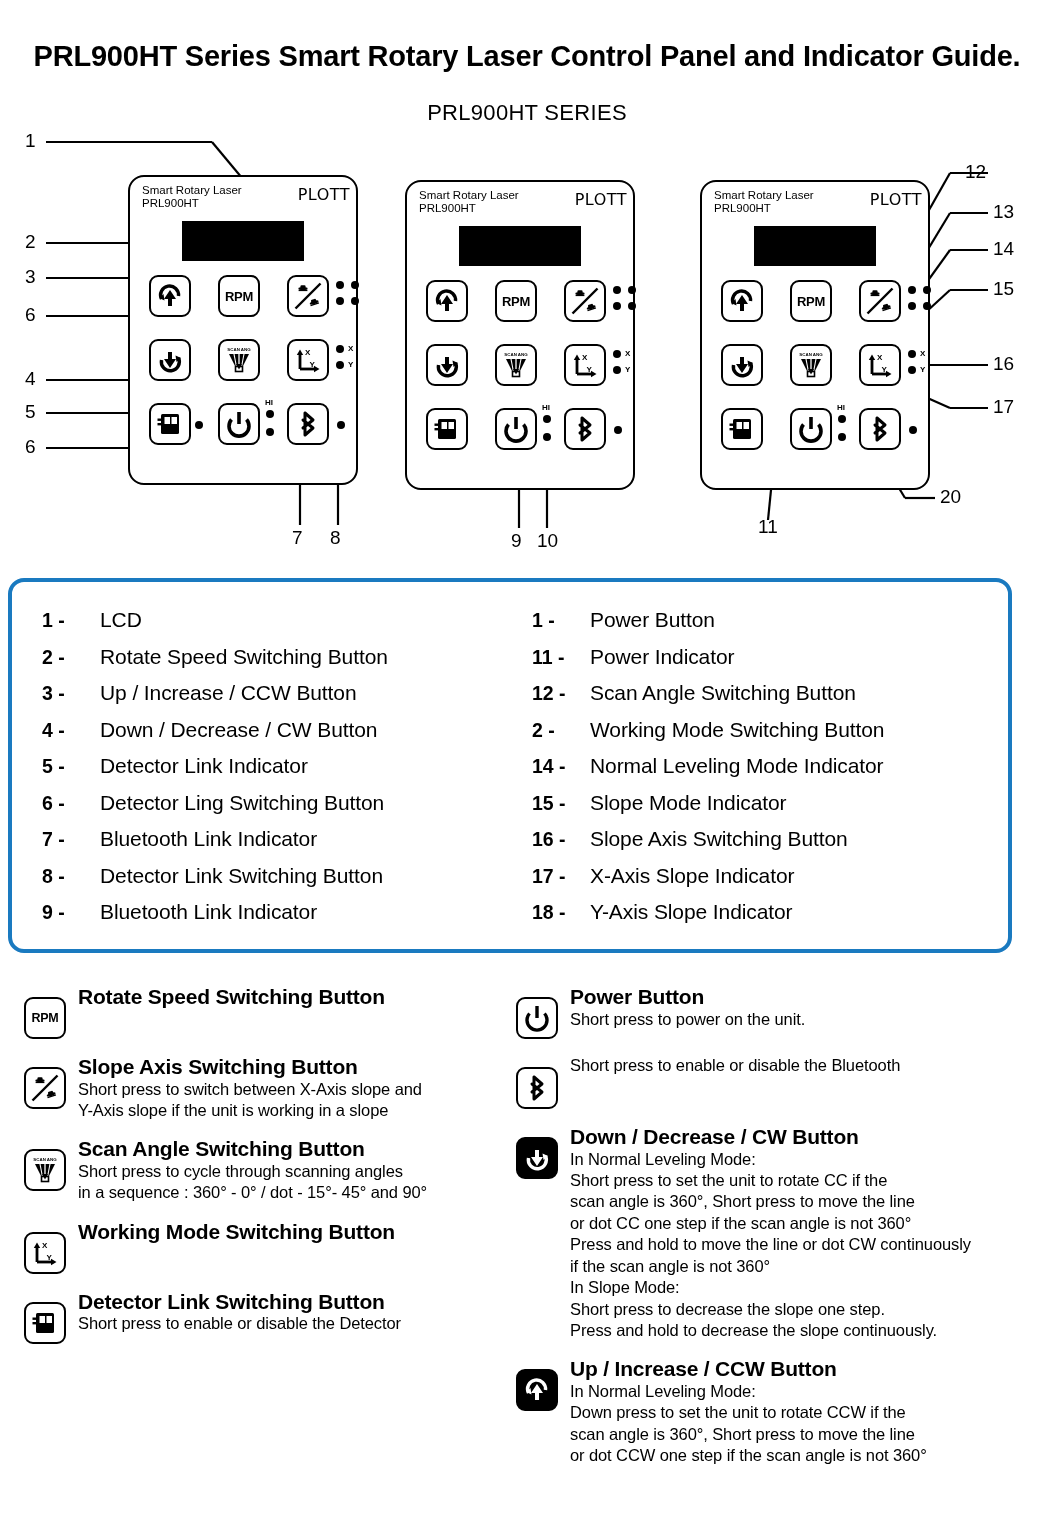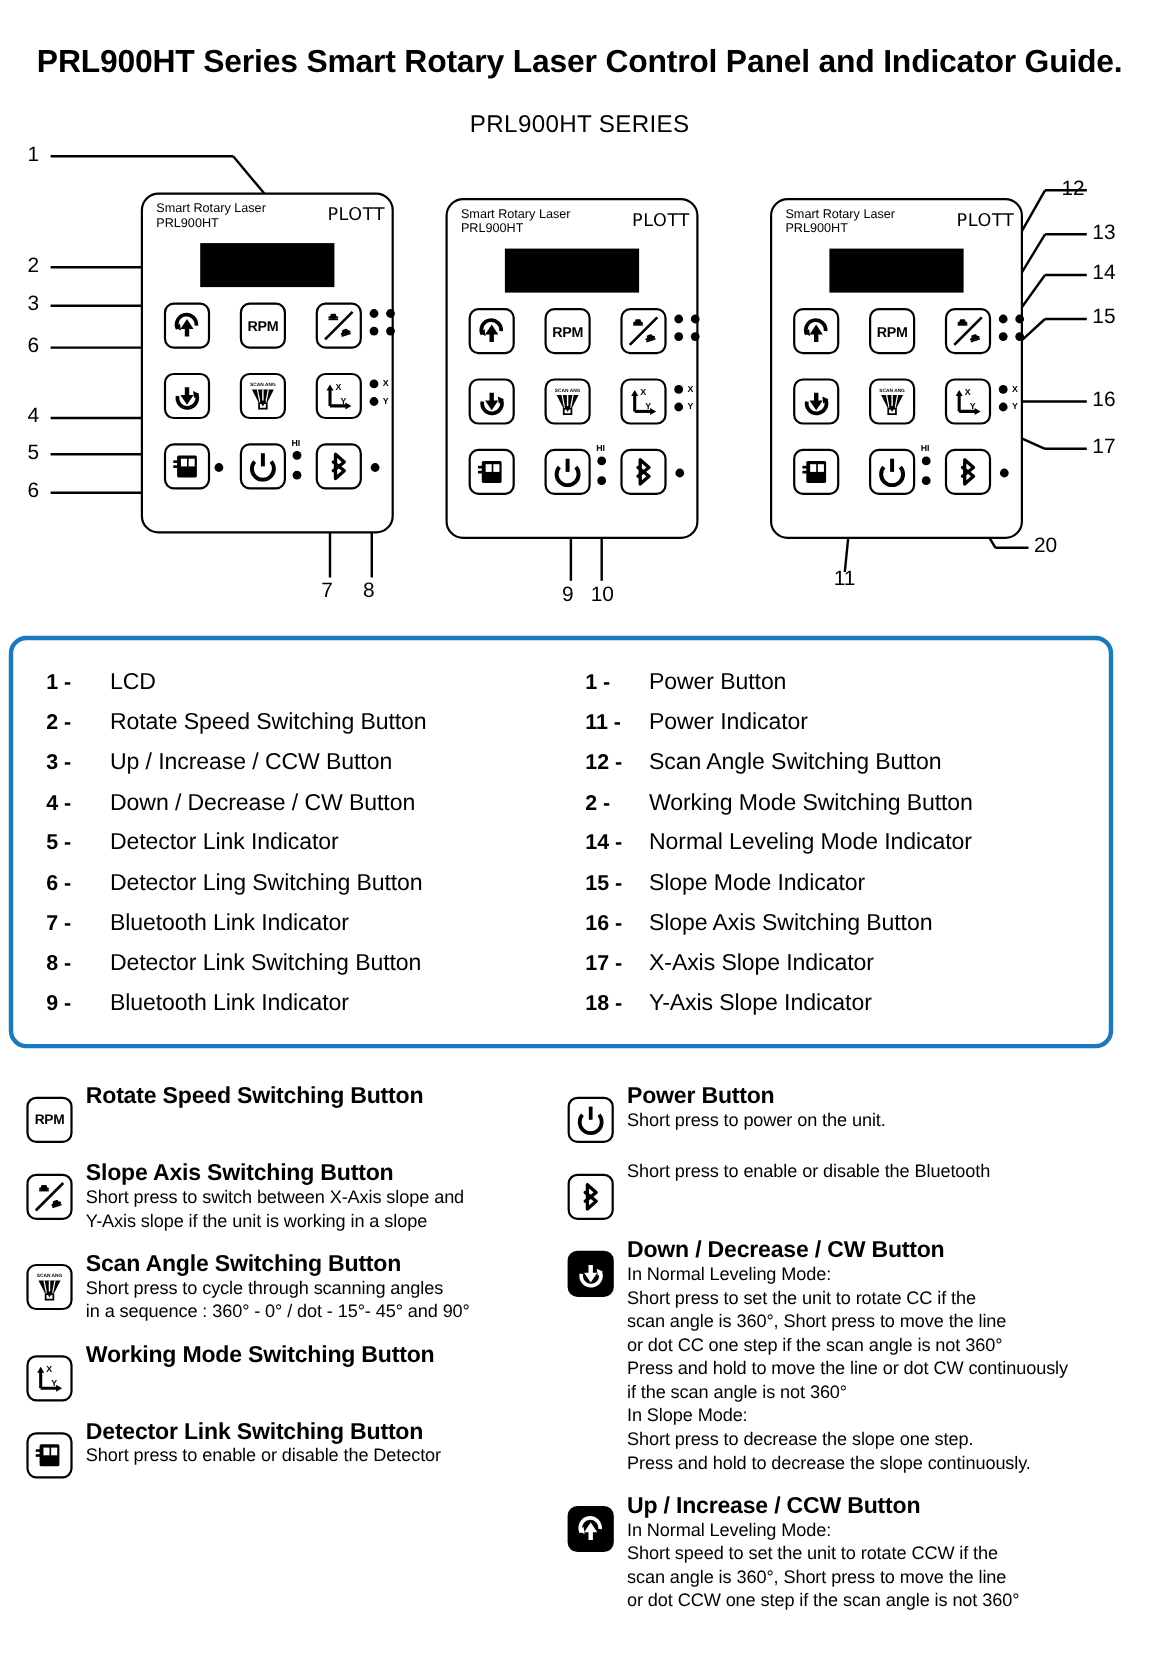--- a/index.html
+++ b/index.html
@@ -760,20 +760,20 @@
           <svg width="28" height="28" viewBox="0 0 28 28">
             <path d="M5.5 17 A9 9 0 1 1 22.5 14" fill="none" stroke="#fff" stroke-width="3.4"></path>
             <path d="M7.5 12 L3.2 16 L8.5 18.5 Z" fill="#fff"></path>
             <path d="M14 8 L20 17 L16 17 L16 24 L12 24 L12 17 L8 17 Z" fill="#fff"></path>
           </svg>
         </div>
         <div class="desc-text">
           <div class="desc-title">Up / Increase / CCW Button</div>
           <div class="desc-body">
             <span>In Normal Leveling Mode:</span>
-            <span>Short speed to set the unit to rotate CCW if the</span>
+            <span>Down press to set the unit to rotate CCW if the</span>
             <span>scan angle is 360°, Short press to move the line</span>
             <span>or dot CCW one step if the scan angle is not 360°</span>
           </div>
         </div>
       </div>
     </div>
 </div>
 
 </body></html>

